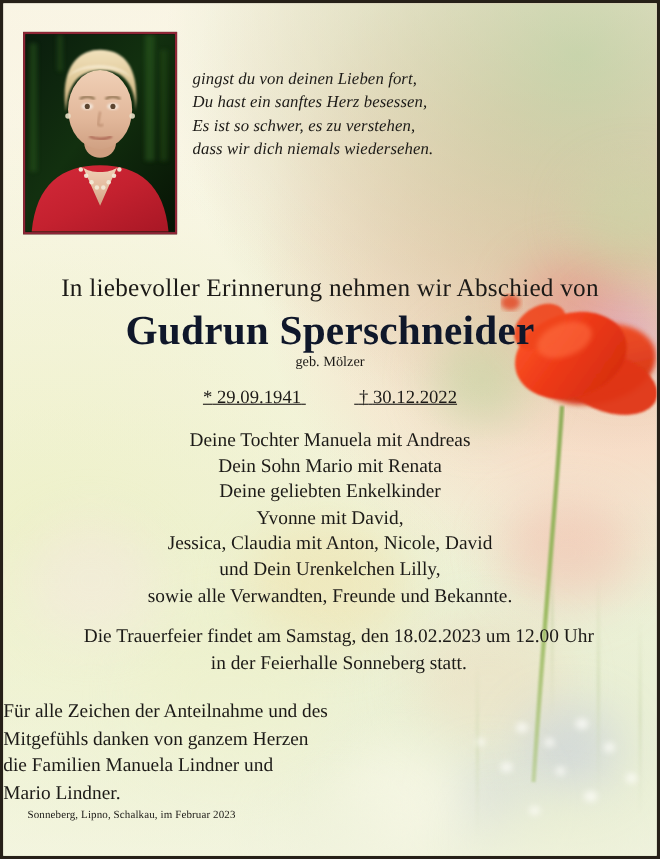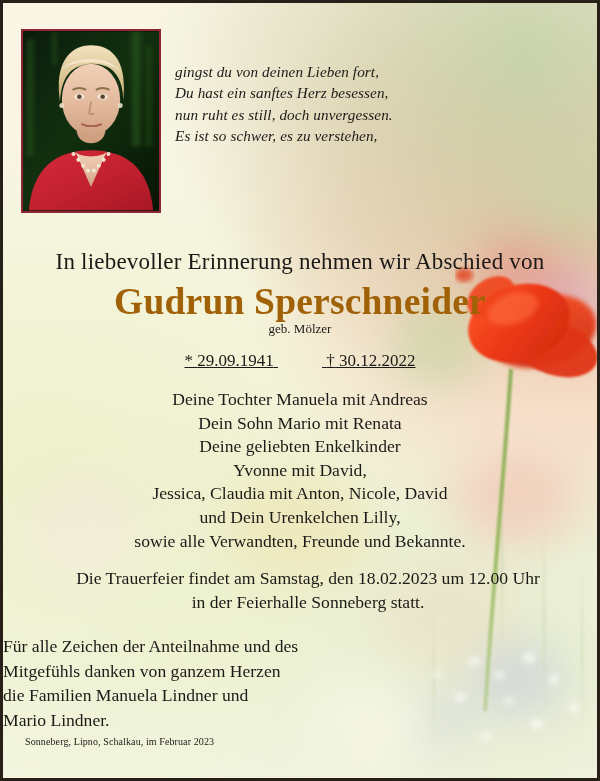--- a/index.html
+++ b/index.html
@@ -130,21 +130,21 @@
     font-size: 23px;
     letter-spacing: 0.2px;
   }
 
   #fullname {
     left: 0; right: 0; top: 277px;
     text-align: center;
     font-size: 37.5px;
     font-weight: bold;
     letter-spacing: 0.2px;
-    color: #a16207;
+    color: #0f172a;
   }
 
   #maiden {
     left: 0; right: 0; top: 318px;
     text-align: center;
     font-size: 13px;
   }
 
   #dates {
     left: 0; right: 0; top: 348px;
@@ -338,22 +338,22 @@
           <circle cx="78" cy="138" r="2.1"></circle>
         <circle cx="83" cy="132" r="2.1"></circle>
           <circle cx="88" cy="126" r="2.1"></circle>
       </g>
     </svg>
   </div>
 
   <div class="txt" id="poem">
     <div>gingst du von deinen Lieben fort,</div>
     <div>Du hast ein sanftes Herz besessen,</div>
-    <div>nun ruht es still, doch unvergessen.</div>
     <div>Es ist so schwer, es zu verstehen,</div>
+    <div>dass wir dich niemals wiedersehen.</div>
   </div>
 
   <div class="txt" id="intro">In liebevoller Erinnerung nehmen wir Abschied von</div>
 
   <div class="txt" id="fullname">Gudrun Sperschneider</div>
 
   <div class="txt" id="maiden">geb. Mölzer</div>
 
   <div class="txt" id="dates">
     <span>*</span>

